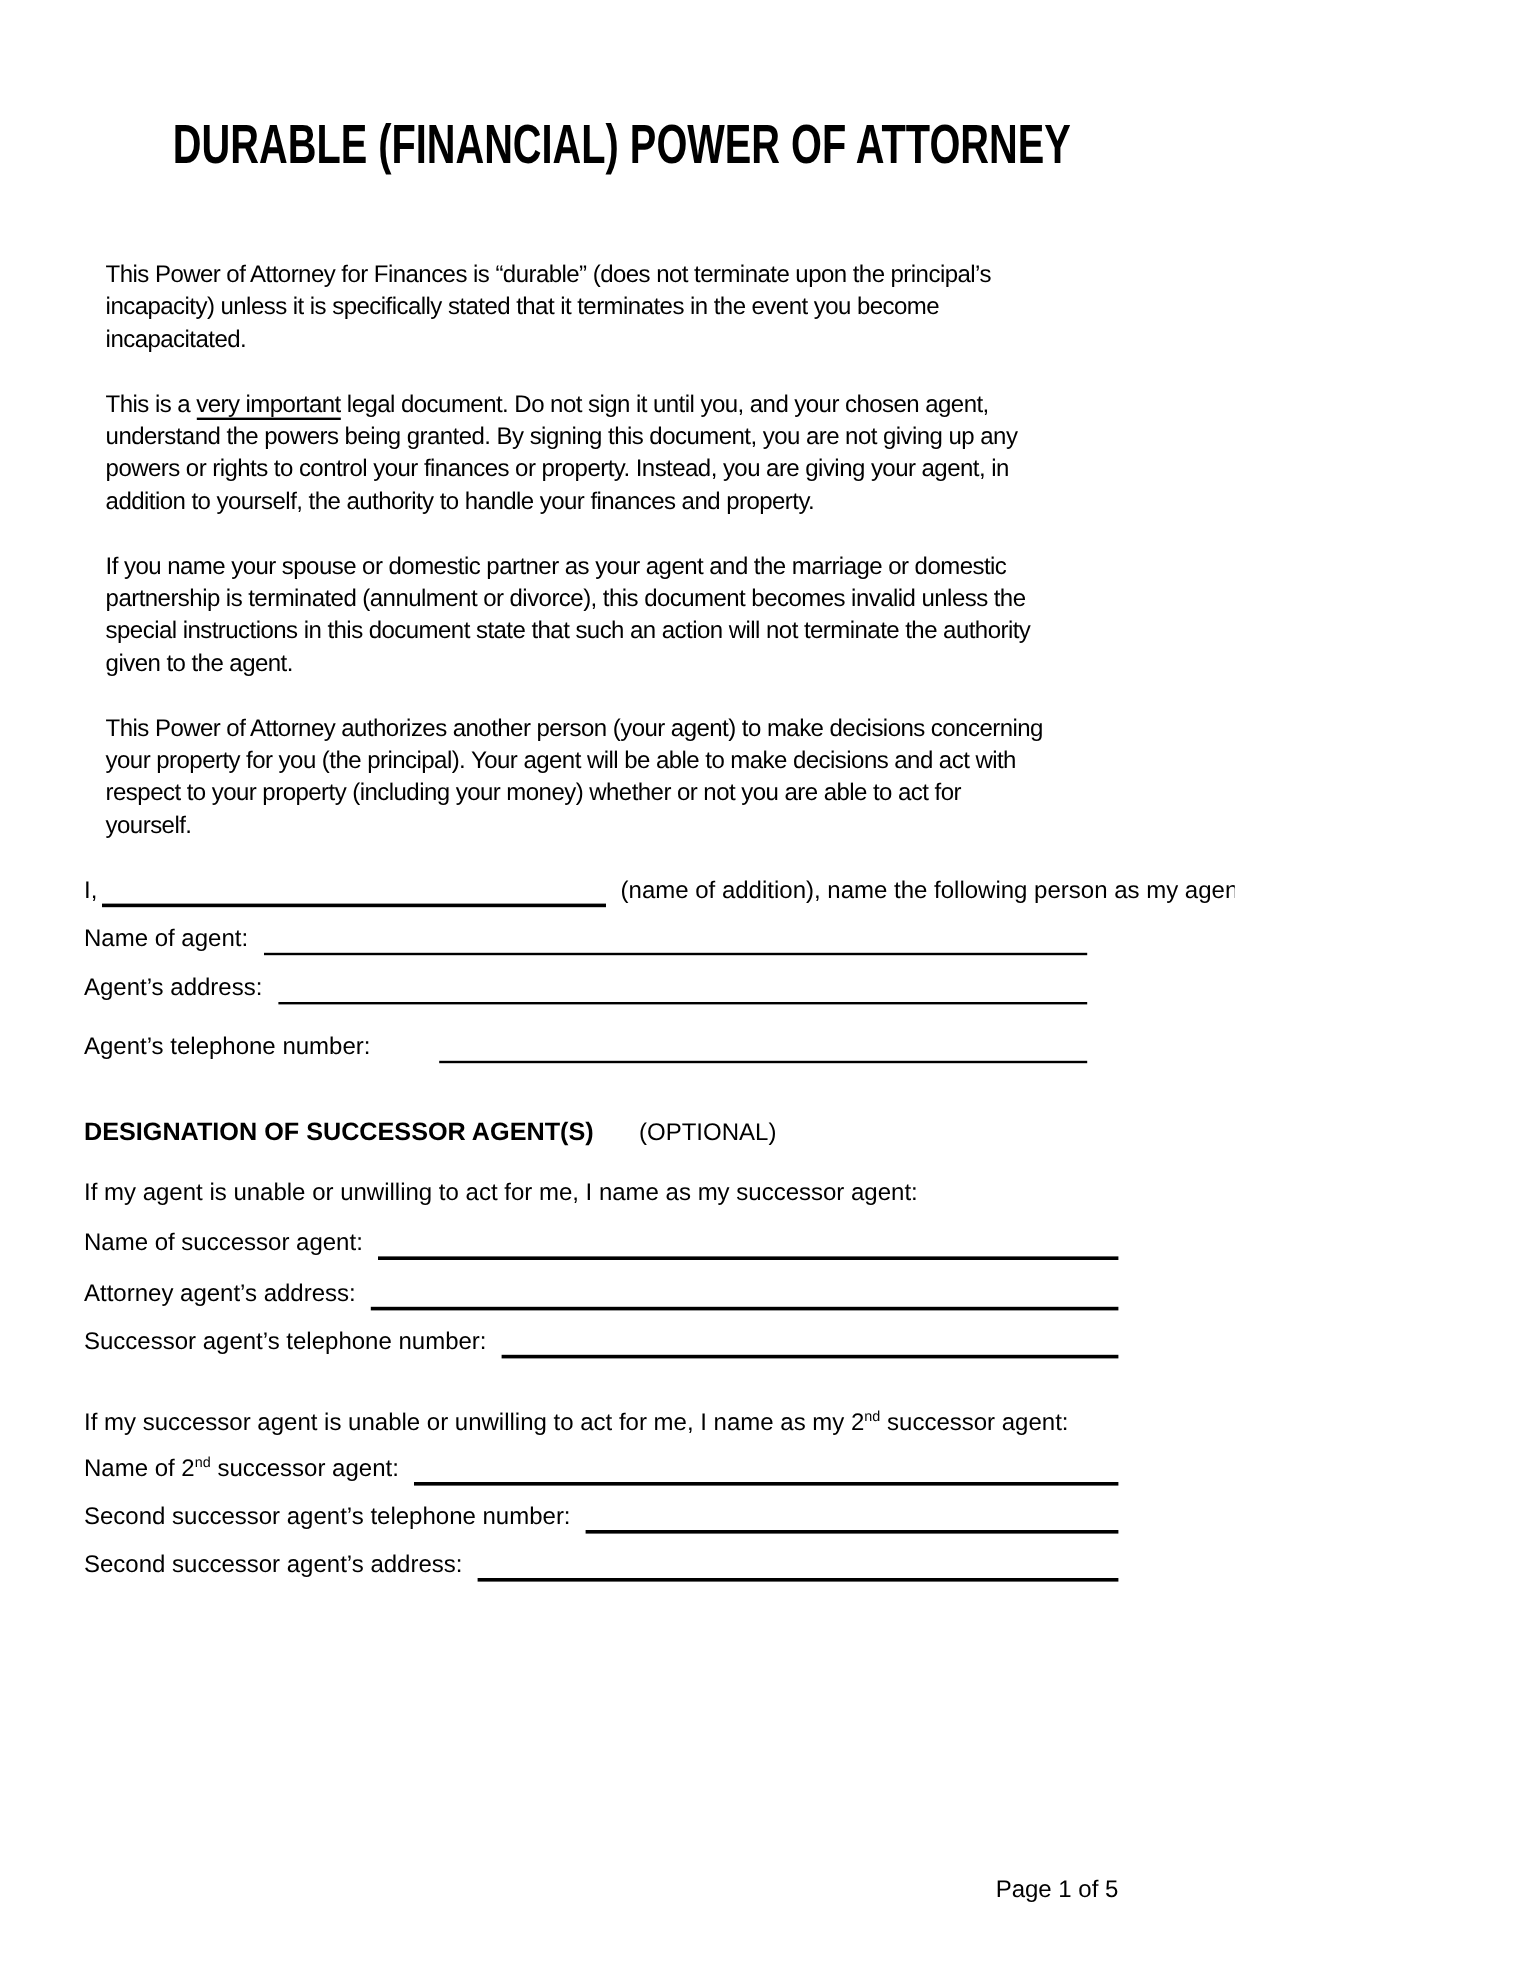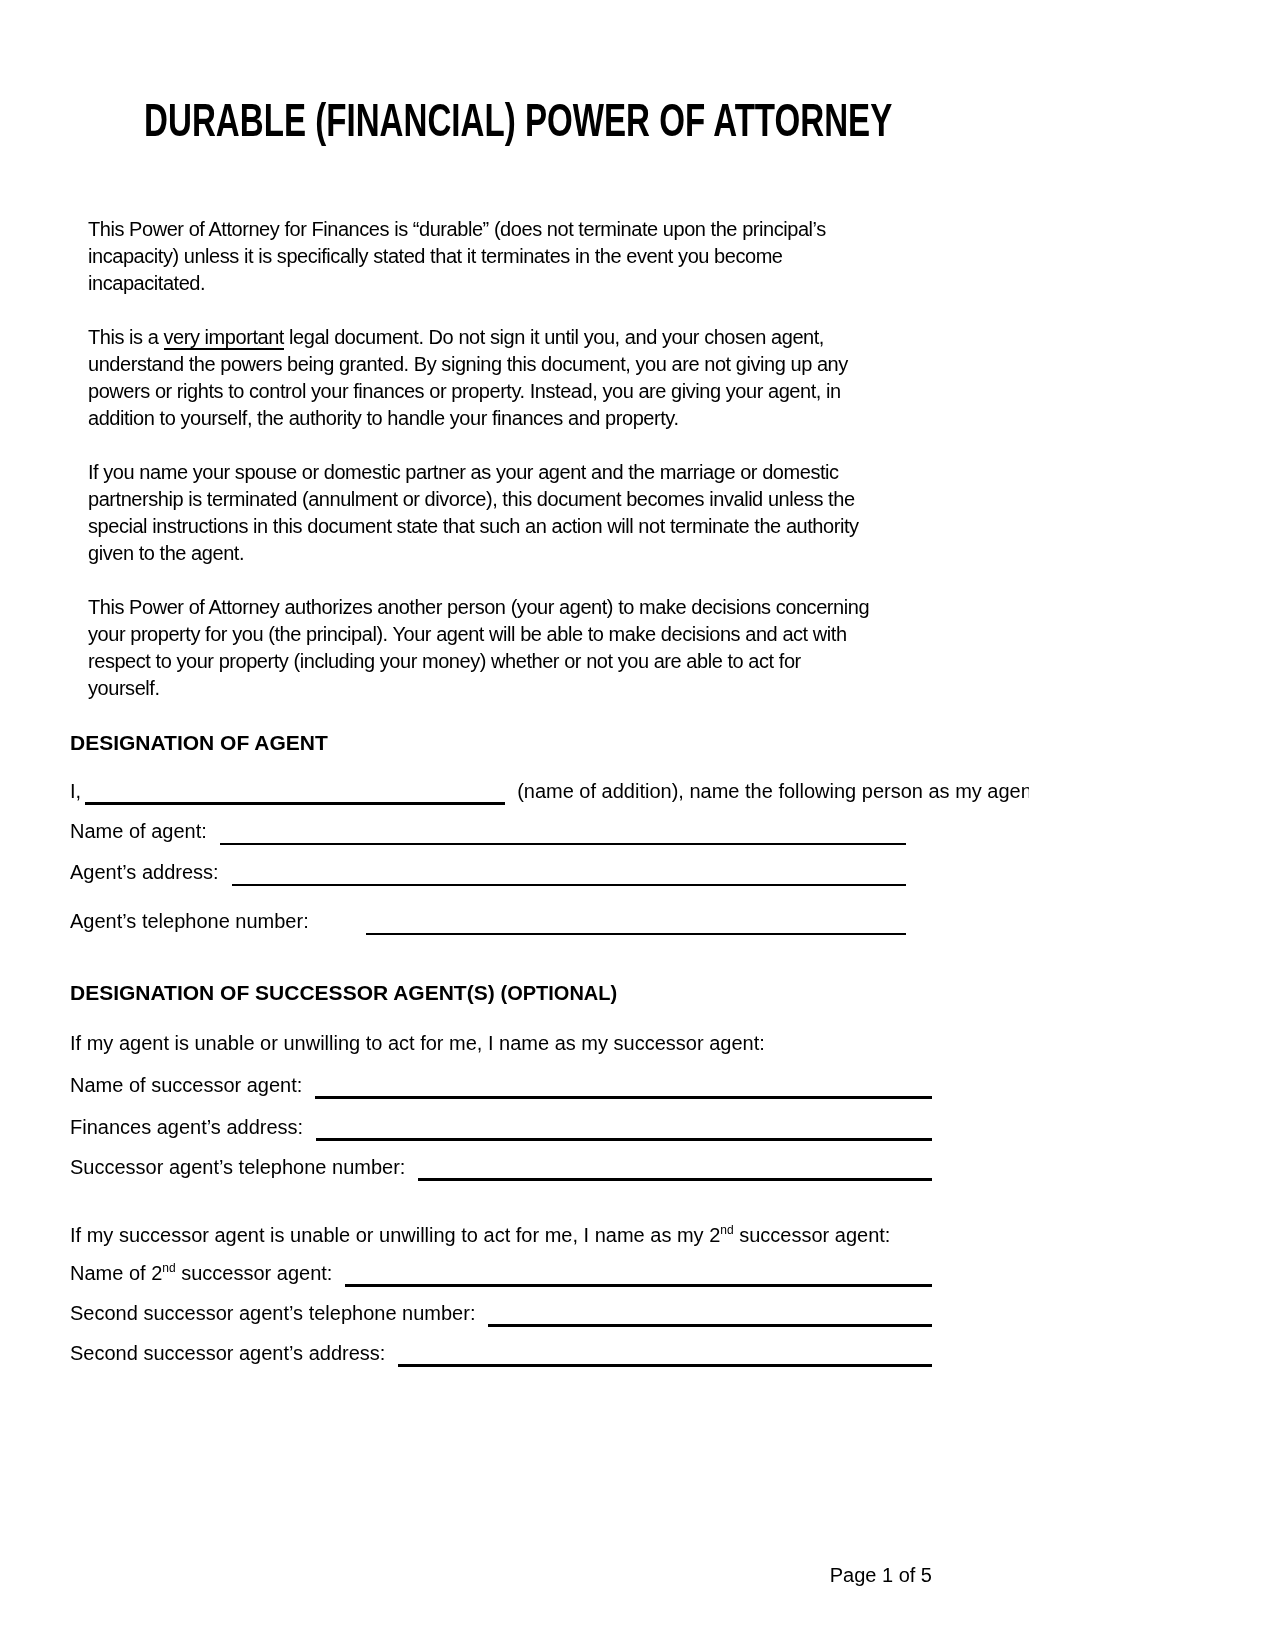--- a/index.html
+++ b/index.html
@@ -37,21 +37,21 @@
     letter-spacing: -0.45px;
   }
   .para-first { margin-top: 72px; }
   .u { border-bottom: 2px solid #000; }
   .heading {
     margin: 0;
     font-size: 21px;
     line-height: 27px;
     font-weight: bold;
   }
-  .heading .normal { font-weight: bold; font-size: 20px; }
+  .heading .normal { font-weight: normal; font-size: 20px; margin-left: 32px; }
   .intro-line { margin: 0; }
   .row { display: flex; align-items: flex-end; }
   .row .lbl { white-space: nowrap; }
   .blank {
     flex: 1 1 auto;
     height: 25px;
     box-sizing: border-box;
     border-bottom: 2px solid #000;
     margin-left: 13px;
     min-width: 40px;
@@ -92,21 +92,20 @@
   <div class="content">
 
     <p class="para para-first">This Power of Attorney for Finances is “durable” (does not terminate upon the principal’s incapacity) unless it is specifically stated that it terminates in the event you become incapacitated.</p>
 
     <p class="para"><span>This is a </span><span class="u">very important</span><span> legal document. Do not sign it until you, and your chosen agent, understand the powers being granted. By signing this document, you are not giving up any powers or rights to control your finances or property. Instead, you are giving your agent, in addition to yourself, the authority to handle your finances and property.</span></p>
 
     <p class="para">If you name your spouse or domestic partner as your agent and the marriage or domestic partnership is terminated (annulment or divorce), this document becomes invalid unless the special instructions in this document state that such an action will not terminate the authority given to the agent.</p>
 
     <p class="para">This Power of Attorney authorizes another person (your agent) to make decisions concerning your property for you (the principal). Your agent will be able to make decisions and act with respect to your property (including your money) whether or not you are able to act for yourself.</p>
 
-    <h2 class="heading">DESIGNATION OF AGENT</h2>
 
     <div class="row agent-right mt-h1row">
       <span class="lbl">I,</span>
       <span class="blank blank-principal thick"></span>
       <span class="lbl">(name of addition), name the following person as my agent:</span>
     </div>
 
     <div class="row agent-right mt-13">
       <span class="lbl">Name of agent:</span>
       <span class="blank"></span>
@@ -125,21 +124,21 @@
     <h2 class="heading mt-h2"><span>DESIGNATION OF SUCCESSOR AGENT(S)</span> <span class="normal">(OPTIONAL)</span></h2>
 
     <p class="intro-line mt-intro1">If my agent is unable or unwilling to act for me, I name as my successor agent:</p>
 
     <div class="row mt-15">
       <span class="lbl">Name of successor agent:</span>
       <span class="blank thick"></span>
     </div>
 
     <div class="row mt-15">
-      <span class="lbl">Finances agent’s address:</span>
+      <span class="lbl">Attorney agent’s address:</span>
       <span class="blank thick"></span>
     </div>
 
     <div class="row mt-13">
       <span class="lbl">Successor agent’s telephone number:</span>
       <span class="blank thick"></span>
     </div>
 
     <p class="intro-line mt-intro2"><span>If my successor agent is unable or unwilling to act for me, I name as my 2</span><sup>nd</sup><span> successor agent:</span></p>
 

